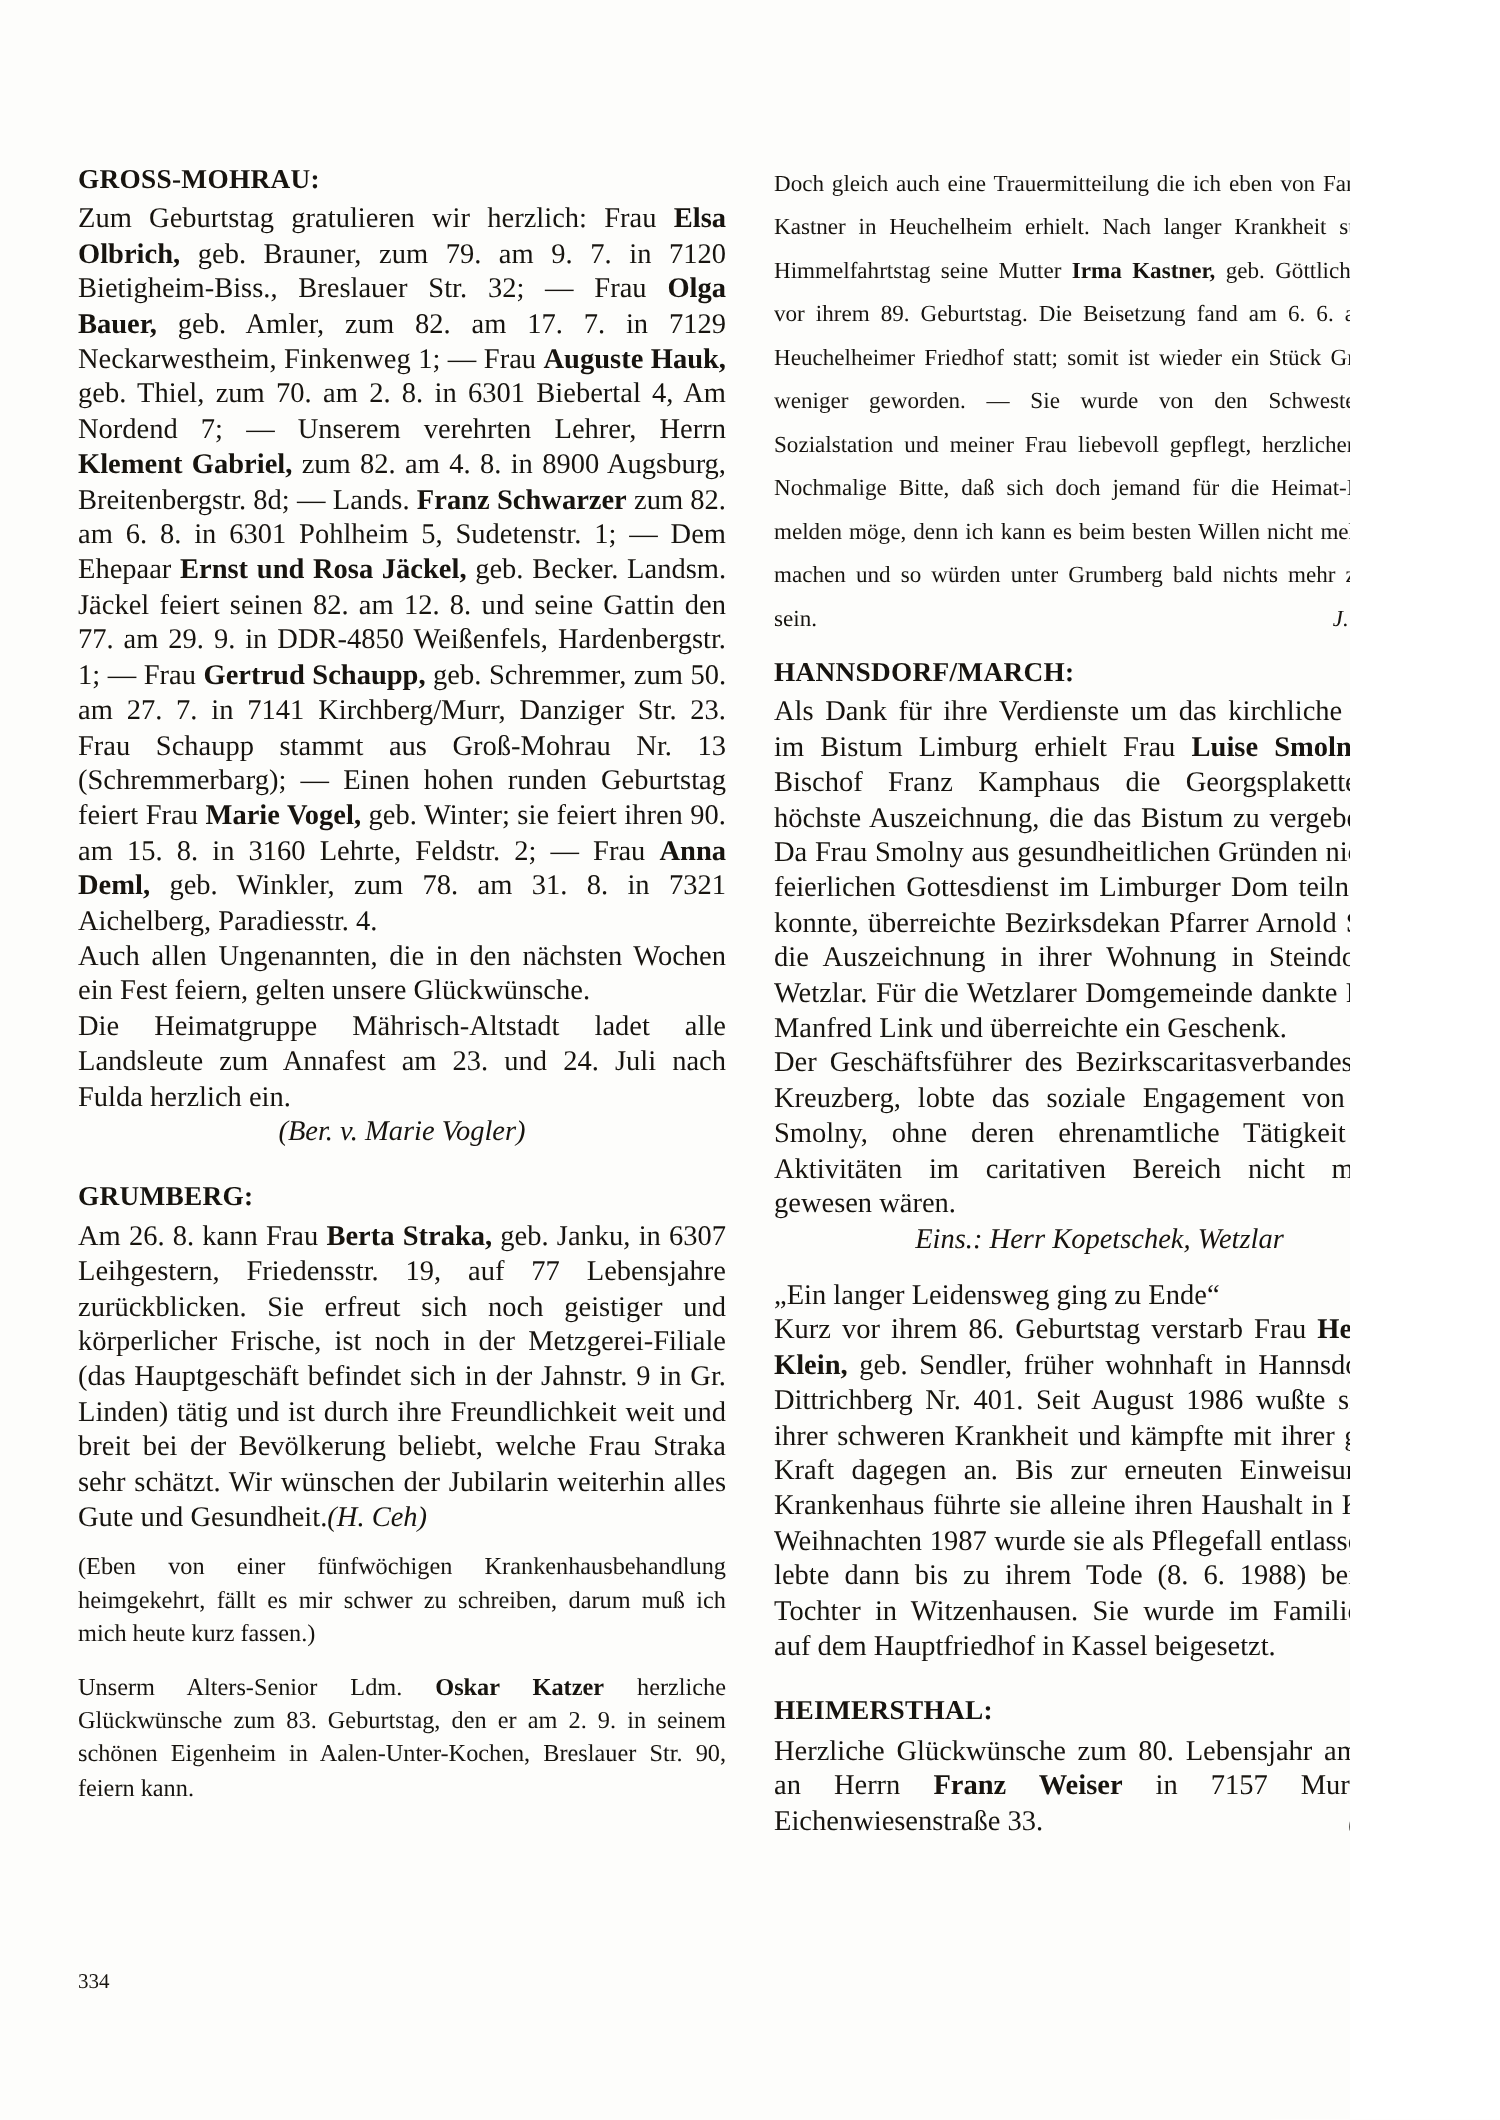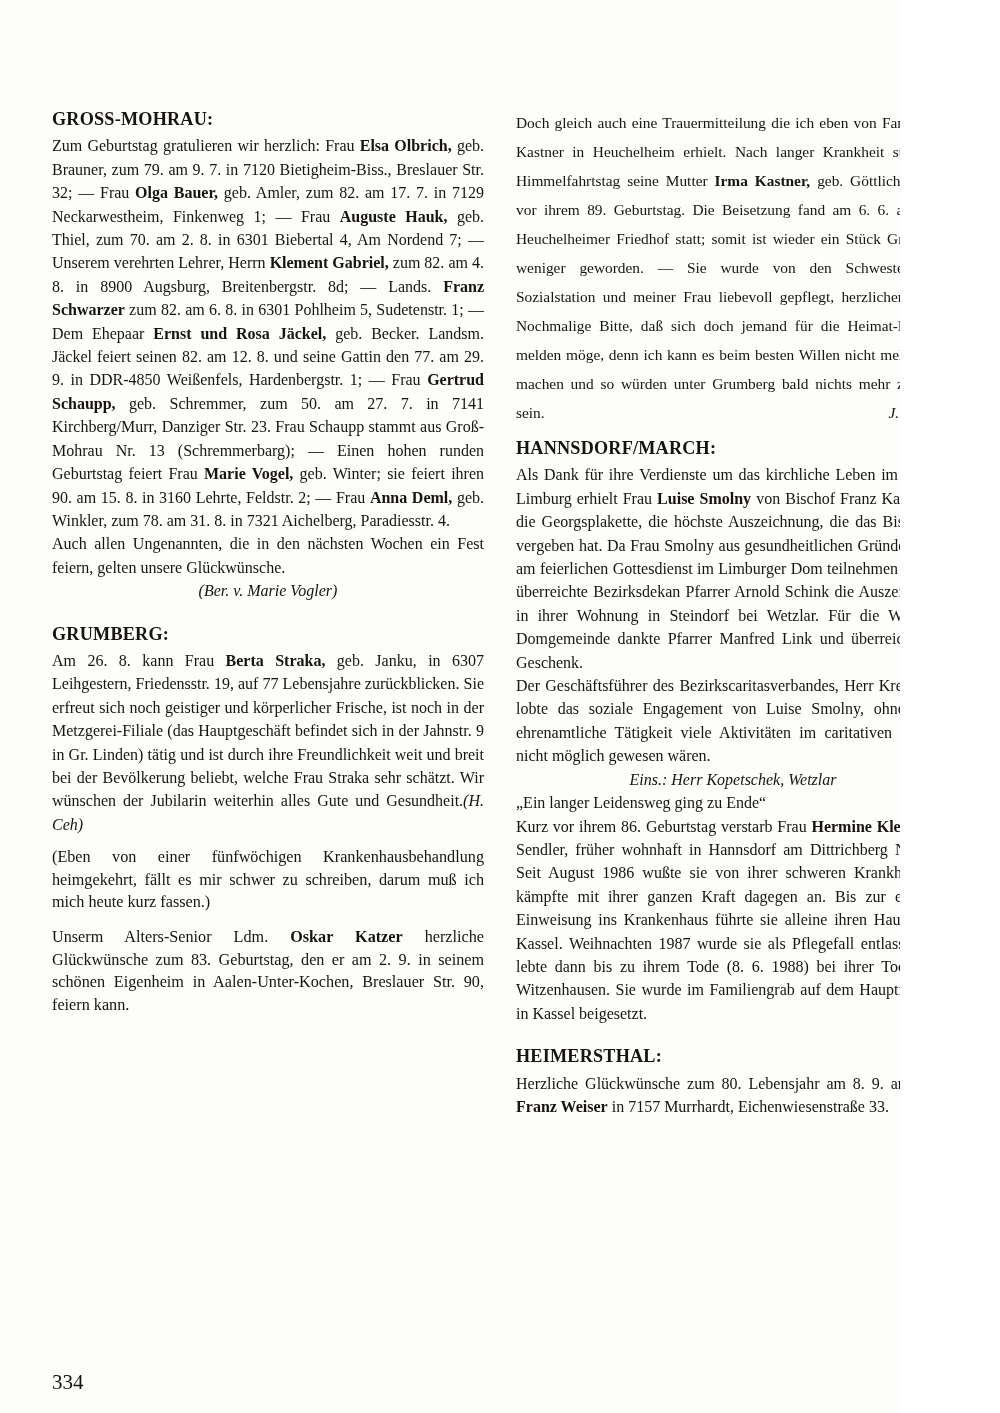--- a/index.html
+++ b/index.html
@@ -31,61 +31,62 @@
     line-height: 23.4px;
     font-weight: 700;
     margin: 0 0 3px 0;
     letter-spacing: 0.2px;
   }
   .para {
     margin: 0;
     text-align: justify;
     hyphens: auto; -webkit-hyphens: auto;
   }
-  .sz-normal { font-size: 16px; line-height: 23.4px; }
+  .sz-normal { font-size: 19px; line-height: 23.4px; }
   .sz-medium { font-size: 16.2px; line-height: 22.4px; margin-top: 13px; }
   .sz-small  { font-size: 15.4px; line-height: 29px; }
 
   .sig {
     margin: 0;
     text-align: center;
     font-style: italic;
   }
   .b { font-weight: 700; }
   .i { font-style: italic; }
   .fr { float: right; font-style: italic; padding-left: 14px; }
 
   .page-number {
     position: absolute;
     left: 52px;
-    top: 1370px;
-    font-size: 21px;
+    top: 1314px;
+    font-size: 14px;
   }
 </style>
 </head>
 <body>
 
 <div class="page">
   <div class="columns">
     <div class="col col-left">
         <h2 class="heading">GROSS-MOHRAU:</h2>
         <p class="para sz-normal"><span>Zum Geburtstag gratulieren wir herzlich: Frau </span><span class="b">Elsa Olbrich,</span><span> geb. Brauner, zum 79. am 9. 7. in 7120 Bietigheim-Biss., Breslauer Str. 32; — Frau </span><span class="b">Olga Bauer,</span><span> geb. Amler, zum 82. am 17. 7. in 7129 Neckarwestheim, Finkenweg 1; — Frau </span><span class="b">Auguste Hauk,</span><span> geb. Thiel, zum 70. am 2. 8. in 6301 Biebertal 4, Am Nordend 7; — Unserem verehrten Lehrer, Herrn </span><span class="b">Klement Gabriel,</span><span> zum 82. am 4. 8. in 8900 Augsburg, Breitenbergstr. 8d; — Lands. </span><span class="b">Franz Schwarzer</span><span> zum 82. am 6. 8. in 6301 Pohlheim 5, Sudetenstr. 1; — Dem Ehepaar </span><span class="b">Ernst und Rosa Jäckel,</span><span> geb. Becker. Landsm. Jäckel feiert seinen 82. am 12. 8. und seine Gattin den 77. am 29. 9. in DDR-4850 Weißenfels, Hardenbergstr. 1; — Frau </span><span class="b">Gertrud Schaupp,</span><span> geb. Schremmer, zum 50. am 27. 7. in 7141 Kirchberg/Murr, Danziger Str. 23. Frau Schaupp stammt aus Groß-Mohrau Nr. 13 (Schremmerbarg); — Einen hohen runden Geburtstag feiert Frau </span><span class="b">Marie Vogel,</span><span> geb. Winter; sie feiert ihren 90. am 15. 8. in 3160 Lehrte, Feldstr. 2; — Frau </span><span class="b">Anna Deml,</span><span> geb. Winkler, zum 78. am 31. 8. in 7321 Aichelberg, Paradiesstr. 4.</span></p>
         <p class="para sz-normal"><span>Auch allen Ungenannten, die in den nächsten Wochen ein Fest feiern, gelten unsere Glückwünsche.</span></p>
+        <p class="para sz-normal"><span>Die Heimatgruppe Mährisch-Altstadt ladet alle Landsleute zum Annafest am 23. und 24. Juli nach Fulda herzlich ein.</span></p>
         <p class="sig sz-normal">(Ber. v. Marie Vogler)</p>
         <h2 class="heading" style="margin-top: 20px;">GRUMBERG:</h2>
         <p class="para sz-normal"><span>Am 26. 8. kann Frau </span><span class="b">Berta Straka,</span><span> geb. Janku, in 6307 Leihgestern, Friedensstr. 19, auf 77 Lebensjahre zurückblicken. Sie erfreut sich noch geistiger und körperlicher Frische, ist noch in der Metzgerei-Filiale (das Hauptgeschäft befindet sich in der Jahnstr. 9 in Gr. Linden) tätig und ist durch ihre Freundlichkeit weit und breit bei der Bevölkerung beliebt, welche Frau Straka sehr schätzt. Wir wünschen der Jubilarin weiterhin alles Gute und Gesundheit.</span><span class="i">(H. Ceh)</span></p>
         <p class="para sz-medium" style="margin-top: 10px;"><span>(Eben von einer fünfwöchigen Krankenhausbehandlung heimgekehrt, fällt es mir schwer zu schreiben, darum muß ich mich heute kurz fassen.)</span></p>
         <p class="para sz-medium"><span>Unserm Alters-Senior Ldm. </span><span class="b">Oskar Katzer</span><span> herzliche Glückwünsche zum 83. Geburtstag, den er am 2. 9. in seinem schönen Eigenheim in Aalen-Unter-Kochen, Breslauer Str. 90, feiern kann.</span></p>
       </div>
     <div class="col col-right">
         <p class="para sz-small"><span>Doch gleich auch eine Trauermitteilung die ich eben von Fam. Josef Kastner in Heuchelheim erhielt. Nach langer Krankheit starb am Himmelfahrtstag seine Mutter </span><span class="b">Irma Kastner,</span><span> geb. Göttlicher, kurz vor ihrem 89. Geburtstag. Die Beisetzung fand am 6. 6. auf dem Heuchelheimer Friedhof statt; somit ist wieder ein Stück Grumberg weniger geworden. — Sie wurde von den Schwestern der Sozialstation und meiner Frau liebevoll gepflegt, herzlichen Dank. Nochmalige Bitte, daß sich doch jemand für die Heimat-Berichte melden möge, denn ich kann es beim besten Willen nicht mehr lange machen und so würden unter Grumberg bald nichts mehr zu lesen sein.</span><span class="i fr">J. Olbrick</span></p>
         <h2 class="heading" style="margin-top: 10px;">HANNSDORF/MARCH:</h2>
         <p class="para sz-normal"><span>Als Dank für ihre Verdienste um das kirchliche Leben im Bistum Limburg erhielt Frau </span><span class="b">Luise Smolny</span><span> von Bischof Franz Kamphaus die Georgsplakette, die höchste Auszeichnung, die das Bistum zu vergeben hat. Da Frau Smolny aus gesundheitlichen Gründen nicht am feierlichen Gottesdienst im Limburger Dom teilnehmen konnte, überreichte Bezirksdekan Pfarrer Arnold Schink die Auszeichnung in ihrer Wohnung in Steindorf bei Wetzlar. Für die Wetzlarer Domgemeinde dankte Pfarrer Manfred Link und überreichte ein Geschenk.</span></p>
         <p class="para sz-normal"><span>Der Geschäftsführer des Bezirkscaritasverbandes, Herr Kreuzberg, lobte das soziale Engagement von Luise Smolny, ohne deren ehrenamtliche Tätigkeit viele Aktivitäten im caritativen Bereich nicht möglich gewesen wären.</span></p>
         <p class="sig sz-normal">Eins.: Herr Kopetschek, Wetzlar</p>
-        <p class="para sz-normal" style="margin-top: 0;"><span>„Ein langer Leidensweg ging zu Ende“</span></p>
+        <p class="para sz-normal" style="margin-top: 14px;"><span>„Ein langer Leidensweg ging zu Ende“</span></p>
         <p class="para sz-normal"><span>Kurz vor ihrem 86. Geburtstag verstarb Frau </span><span class="b">Hermine Klein,</span><span> geb. Sendler, früher wohnhaft in Hannsdorf am Dittrichberg Nr. 401. Seit August 1986 wußte sie von ihrer schweren Krankheit und kämpfte mit ihrer ganzen Kraft dagegen an. Bis zur erneuten Einweisung ins Krankenhaus führte sie alleine ihren Haushalt in Kassel. Weihnachten 1987 wurde sie als Pflegefall entlassen und lebte dann bis zu ihrem Tode (8. 6. 1988) bei ihrer Tochter in Witzenhausen. Sie wurde im Familiengrab auf dem Hauptfriedhof in Kassel beigesetzt.</span></p>
         <h2 class="heading" style="margin-top: 20px;">HEIMERSTHAL:</h2>
         <p class="para sz-normal"><span>Herzliche Glückwünsche zum 80. Lebensjahr am 8. 9. an Herrn </span><span class="b">Franz Weiser</span><span> in 7157 Murrhardt, Eichenwiesenstraße 33.</span><span class="i fr">(E. K.)</span></p>
       </div>
   </div>
   <div class="page-number">334</div>
 </div>
 
 </body></html>

